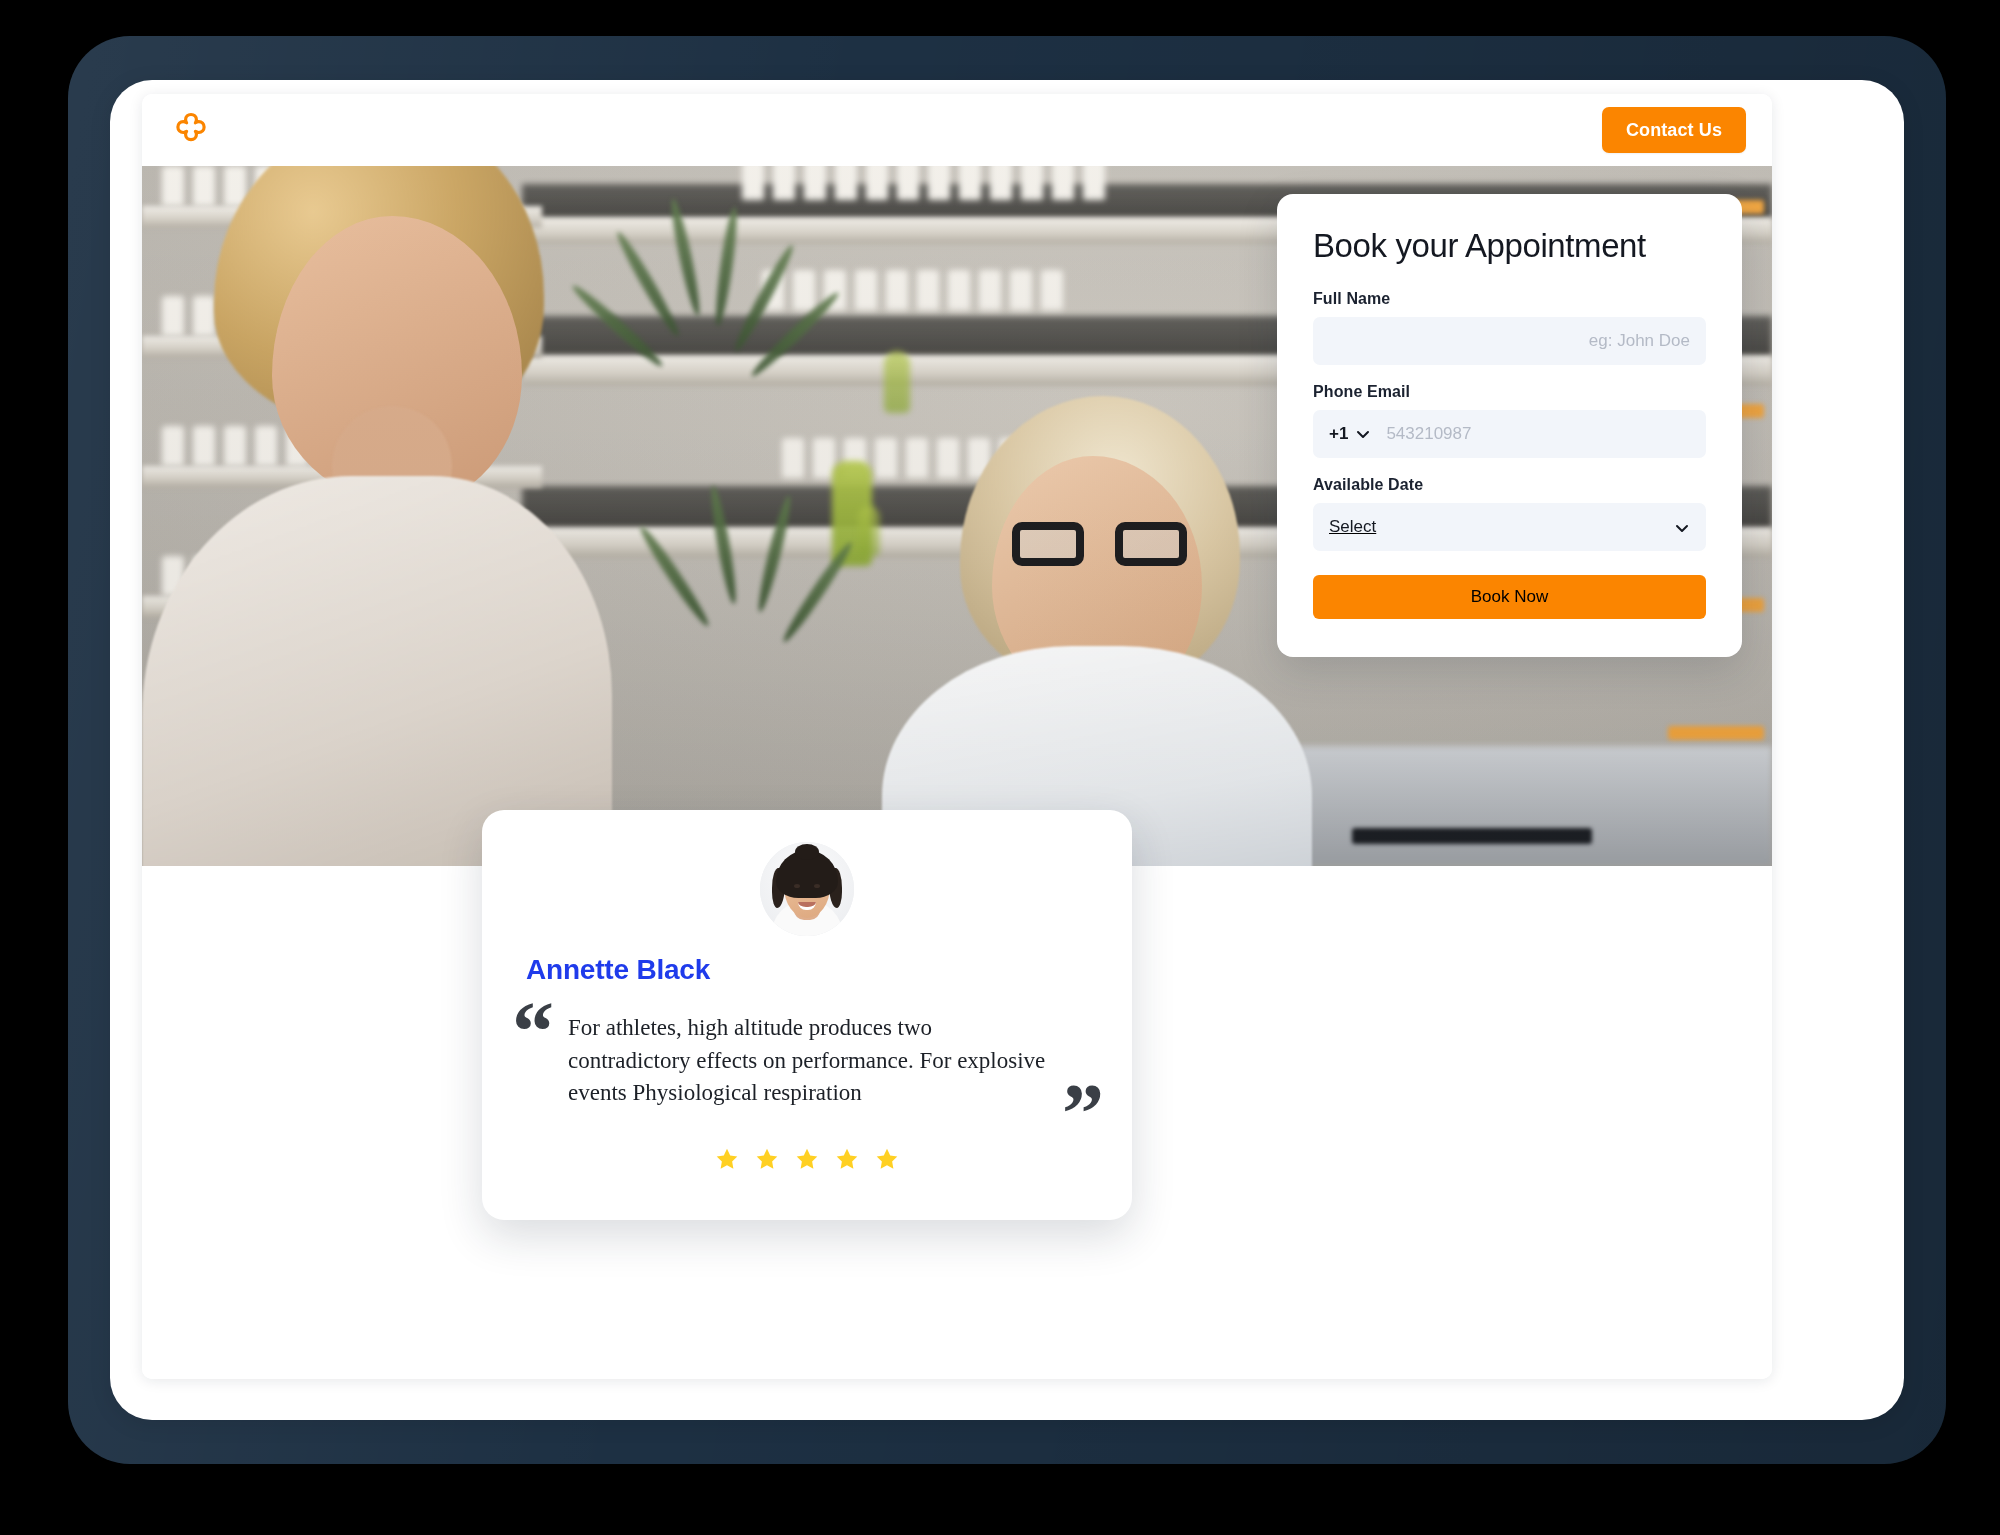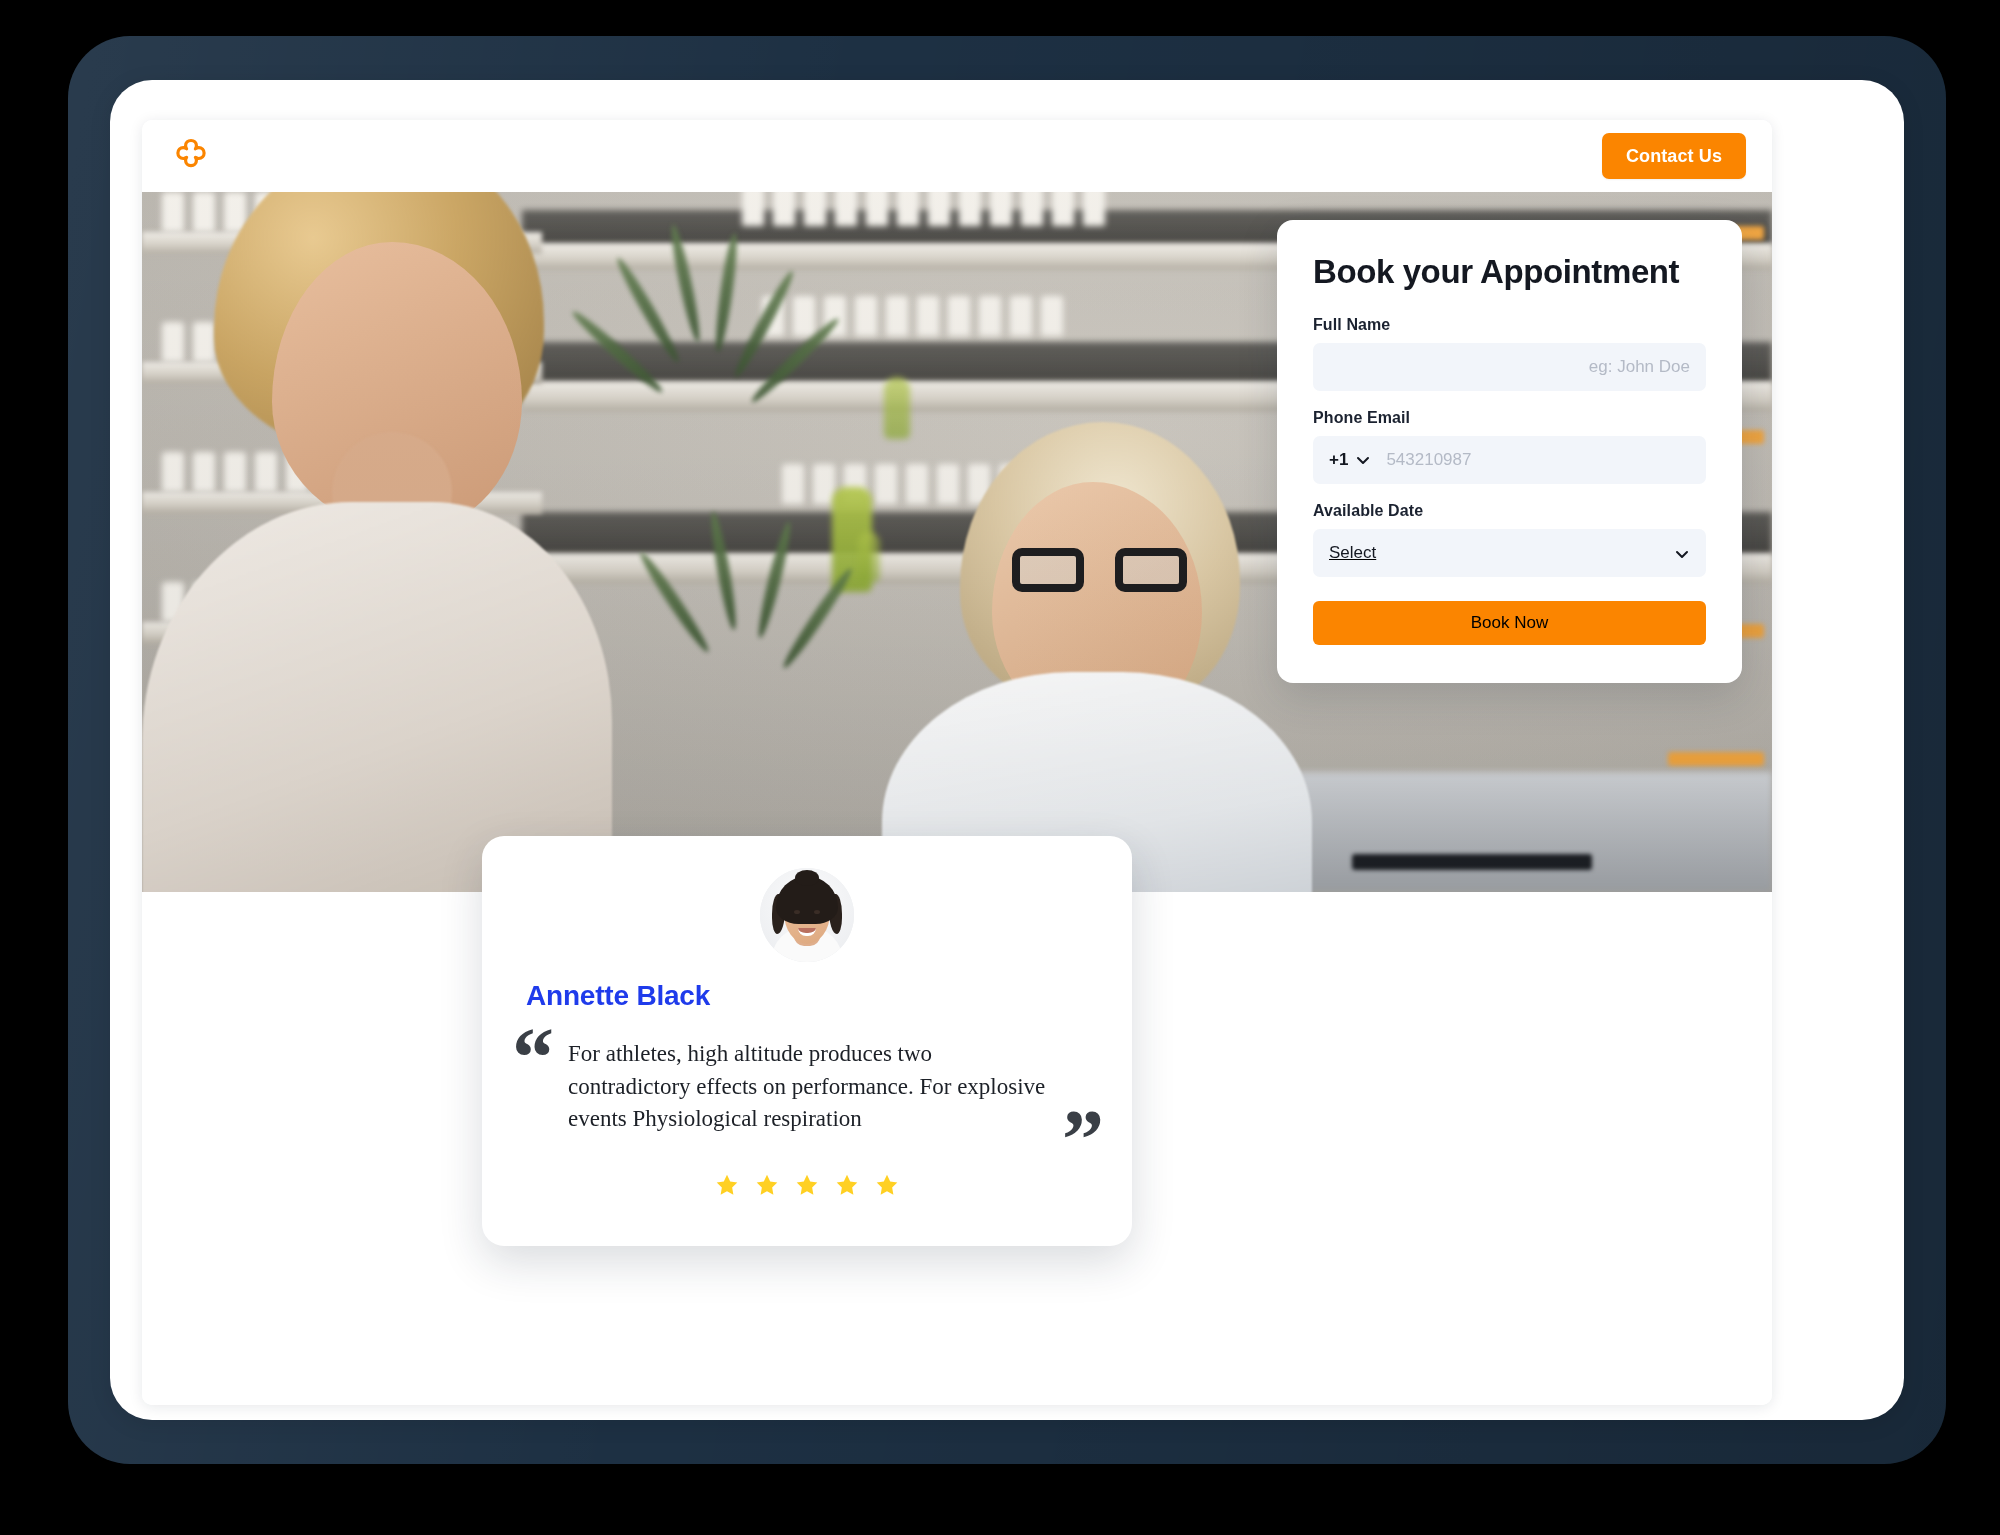--- a/index.html
+++ b/index.html
@@ -49,21 +49,21 @@
     background: #ffffff;
     border-radius: 42px;
     overflow: hidden;
     box-shadow: 0 4px 22px rgba(0,0,0,0.10);
   }
 
   
   .page {
     position: absolute;
     left: 32px;
-    top: 40px;
+    top: 14px;
     width: 1630px;
     height: 1285px;
     background: #ffffff;
     border-radius: 10px;
     overflow: hidden;
     box-shadow: 0 2px 14px rgba(20,30,50,0.10);
   }
 
   
   .site-header {
@@ -289,21 +289,21 @@
     width: 465px;
     background: #ffffff;
     border-radius: 16px;
     padding: 34px 36px 38px 36px;
     box-shadow: 0 14px 40px rgba(25,35,55,0.16);
     z-index: 5;
   }
 
   .booking-title {
     font-size: 33px;
-    font-weight: 700;
+    font-weight: 400;
     color: #141821;
     letter-spacing: -0.4px;
     margin-bottom: 26px;
     line-height: 1.1;
   }
 
   .field-group { margin-bottom: 18px; }
   .field-group:last-of-type { margin-bottom: 0; }
 
   .field-label {

